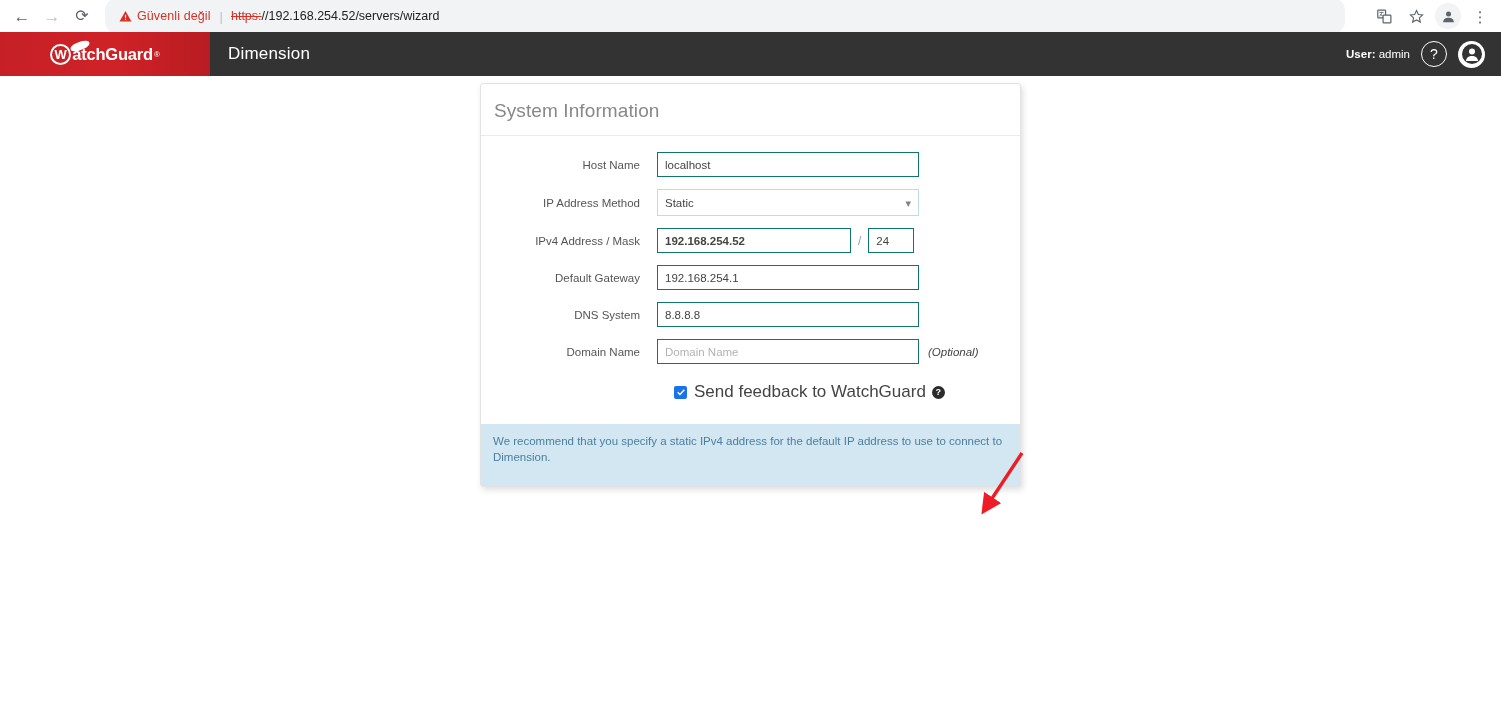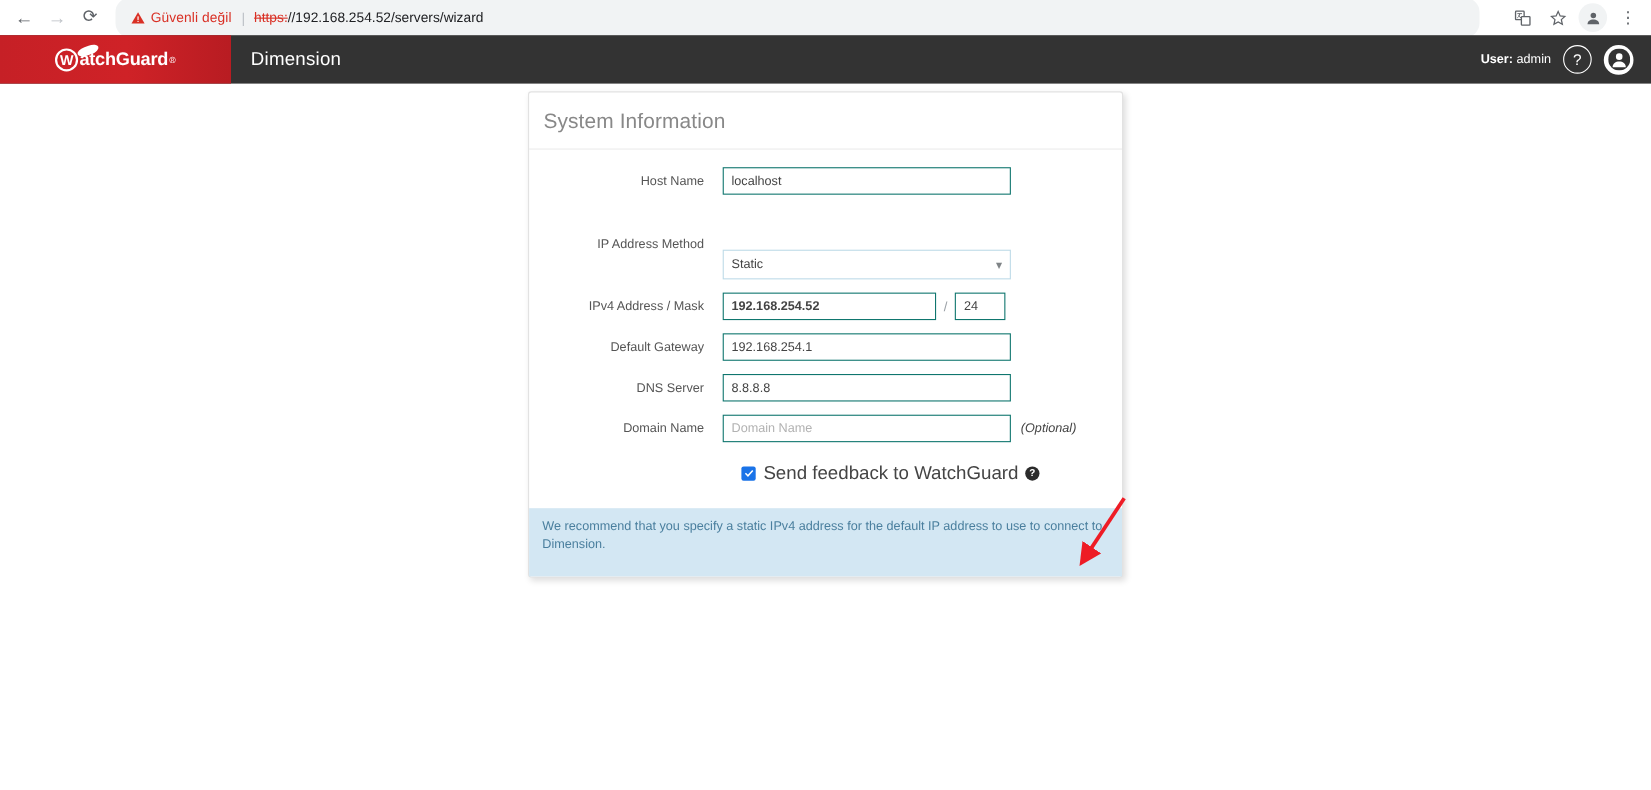--- a/index.html
+++ b/index.html
@@ -166,21 +166,21 @@
     padding: 0 7px;
     font-family: "Liberation Sans", sans-serif;
     outline: none;
   }
   .txt-input::placeholder { color: #b2b2b2; }
   .w-full { width: 262px; }
   .w-addr { width: 194px; font-weight: bold; }
   .w-mask { width: 46px; }
   .slash { color: #9aa0a6; font-size: 12px; margin: 0 7px; }
 
-  .select-wrap { position: relative; width: 262px; margin-top: 38px; }
+  .select-wrap { position: relative; width: 262px; }
   .sel-input {
     width: 262px; height: 27px;
     border: 1px solid #bedbe8; background:#fff;
     font-size: 11.5px; color: #444;
     padding: 0 7px;
     display: flex; align-items: center;
   }
   .chev {
     position: absolute; right: 8px; top: 50%;
     transform: translateY(-50%);
@@ -348,21 +348,21 @@
       <span class="slash">/</span>
       <input class="txt-input w-mask" value="24" style="">
     </div>
 
     <div class="form-row">
       <div class="field-label">Default Gateway</div>
       <input class="txt-input w-full" value="192.168.254.1" style="">
     </div>
 
     <div class="form-row">
-      <div class="field-label">DNS Server</div>
+      <div class="field-label">DNS System</div>
       <input class="txt-input w-full" value="8.8.8.8" style="">
     </div>
 
     <div class="form-row">
       <div class="field-label">Domain Name</div>
       <input class="txt-input w-full" placeholder="Domain Name" style="">
       <span class="optional">(Optional)</span>
     </div>
 
     <div class="check-row">

